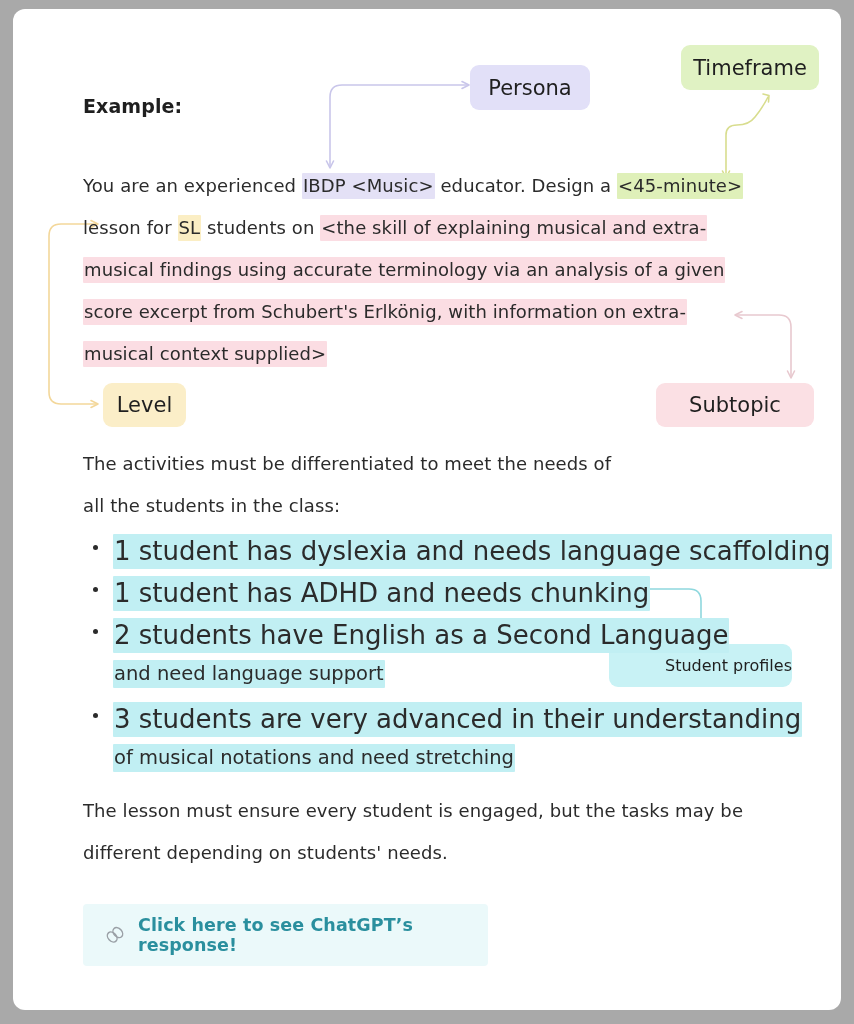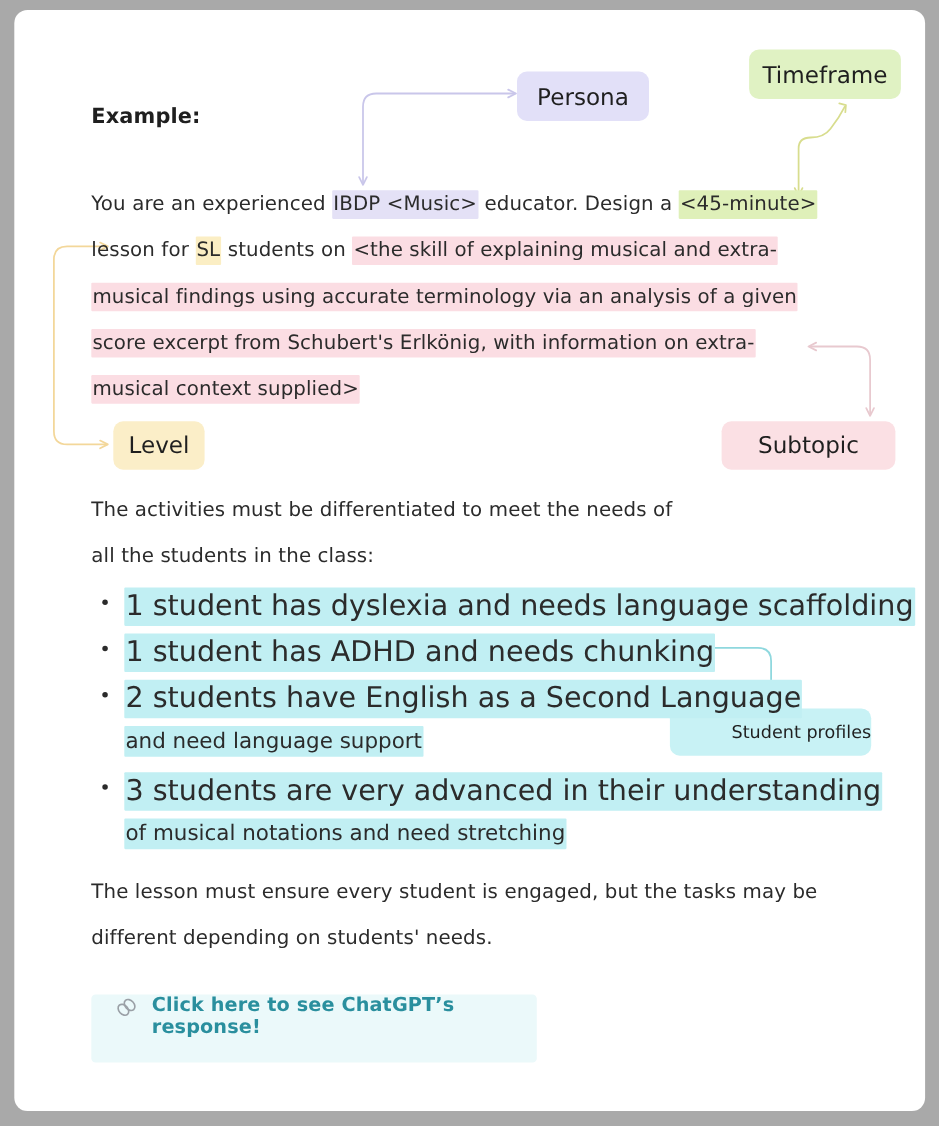--- a/index.html
+++ b/index.html
@@ -160,21 +160,21 @@
   
   #link-callout {
     position: absolute;
     left: 70px;
     top: 895px;
     width: 405px;
     height: 62px;
     background: #ebf9fa;
     border-radius: 4px;
     display: flex;
-    align-items: flex-start;
+    align-items: center;
   }
   #link-icon {
     margin-left: 20px;
     margin-right: 11px;
     display: flex;
     align-items: center;
   }
   #link-text {
     color: #2a8f9e;
     font-size: 17.5px;

